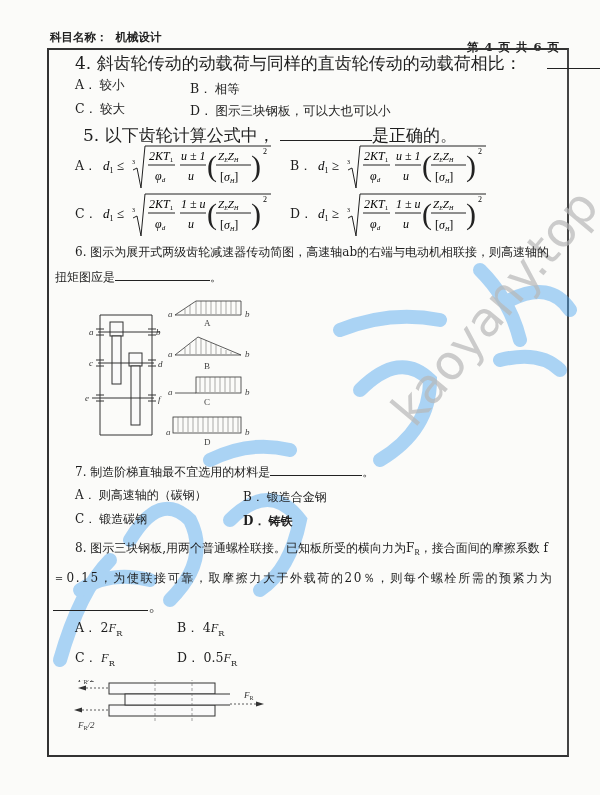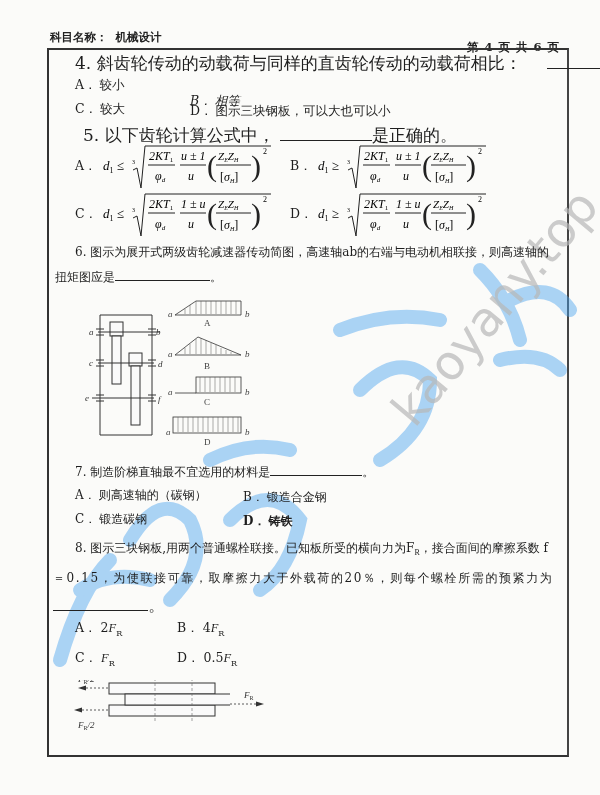--- a/index.html
+++ b/index.html
@@ -50,21 +50,21 @@
   </g>
 </svg>
 <div class="wm2">kaoyany.top</div>
 
 <div class="abs txt" style="left:75px;top:52px;">
   <span>4.</span>
   <span>斜齿轮传动的动载荷与同样的直齿轮传动的动载荷相比：</span>
   <span class="blank" style="width:92px;margin-left:20px;"></span><span>。</span>
 </div>
 <div class="abs opt" style="left:75px;top:77px;"><span>A．</span><span style="margin-left:3px;">较小</span></div>
-<div class="abs opt" style="left:190px;top:93px;font-style:italic;"><span>B．</span><span style="margin-left:3px;">相等</span></div>
+<div class="abs opt" style="left:190px;top:81px;"><span>B．</span><span style="margin-left:3px;">相等</span></div>
 <div class="abs opt" style="left:75px;top:101px;"><span>C．</span><span style="margin-left:3px;">较大</span></div>
 <div class="abs opt" style="left:190px;top:103px;"><span>D．</span><span style="margin-left:3px;">图示三块钢板，可以大也可以小</span></div>
 
 <div class="abs txt" style="left:83px;top:124px;">
   <span>5.</span>
   <span>以下齿轮计算公式中，</span>
   <span class="blank" style="width:92px;"></span><span>是正确的。</span>
 </div>
 
 <div class="abs" style="left:75px;top:144px;">

